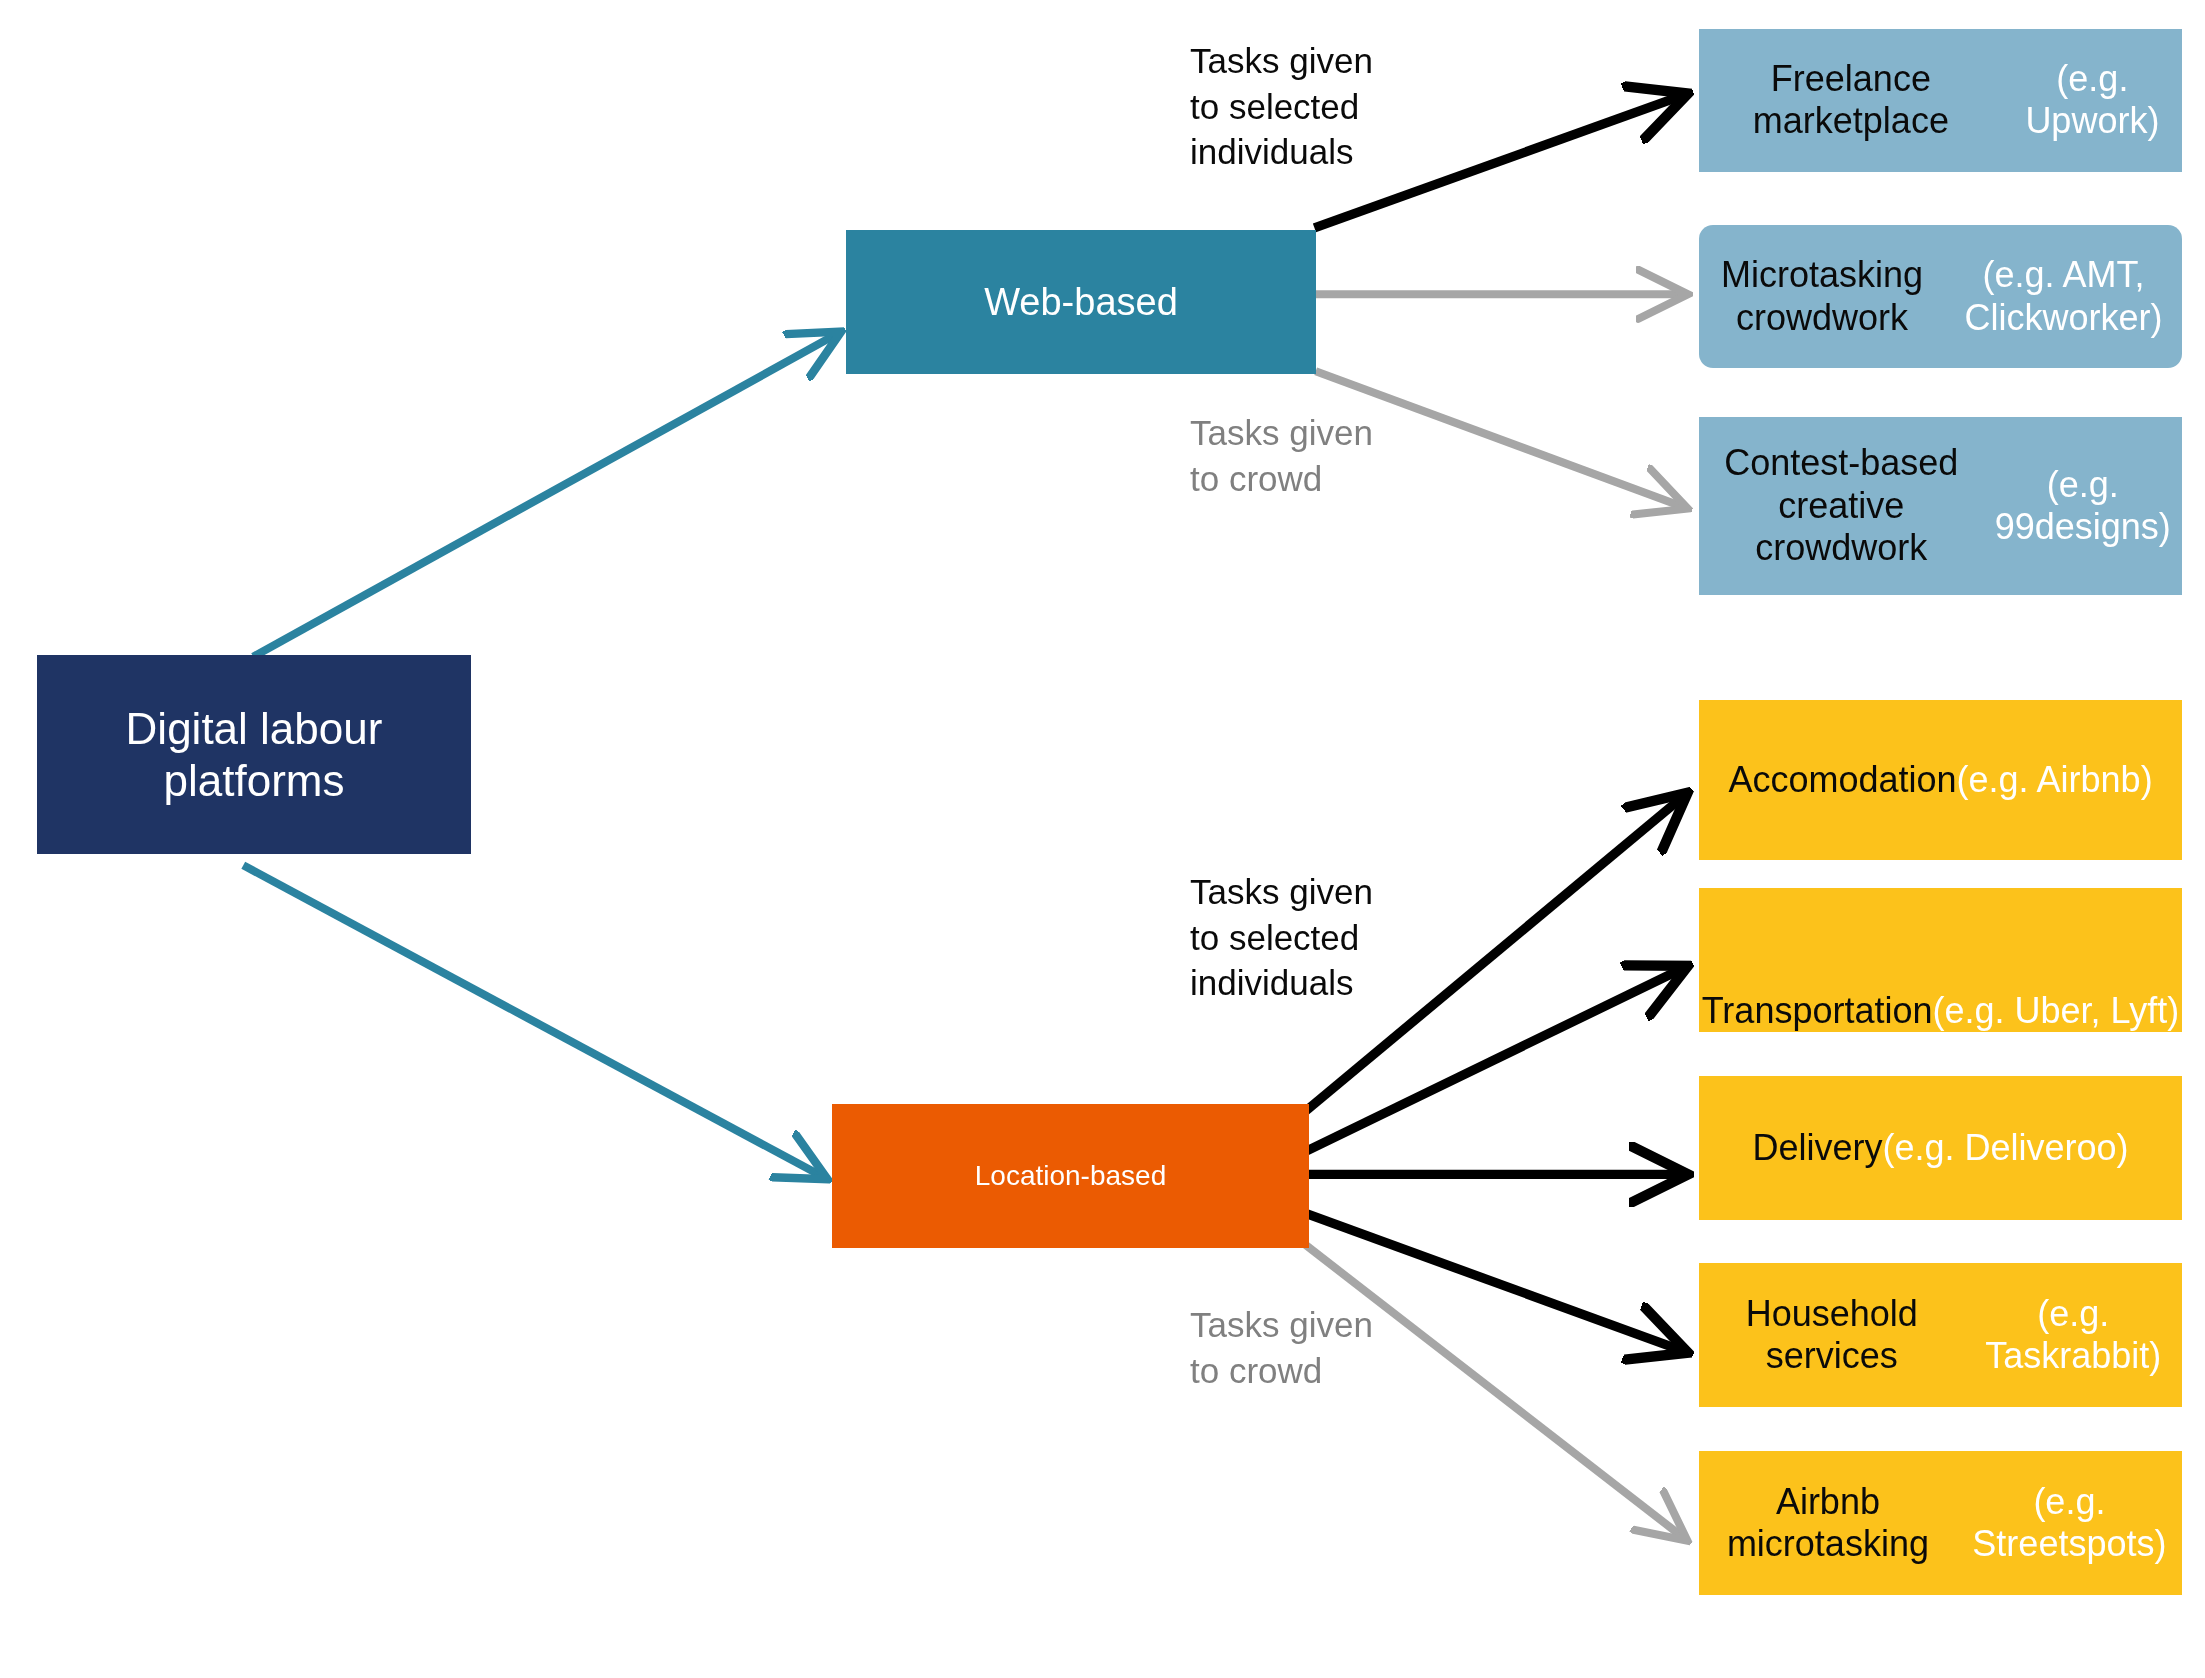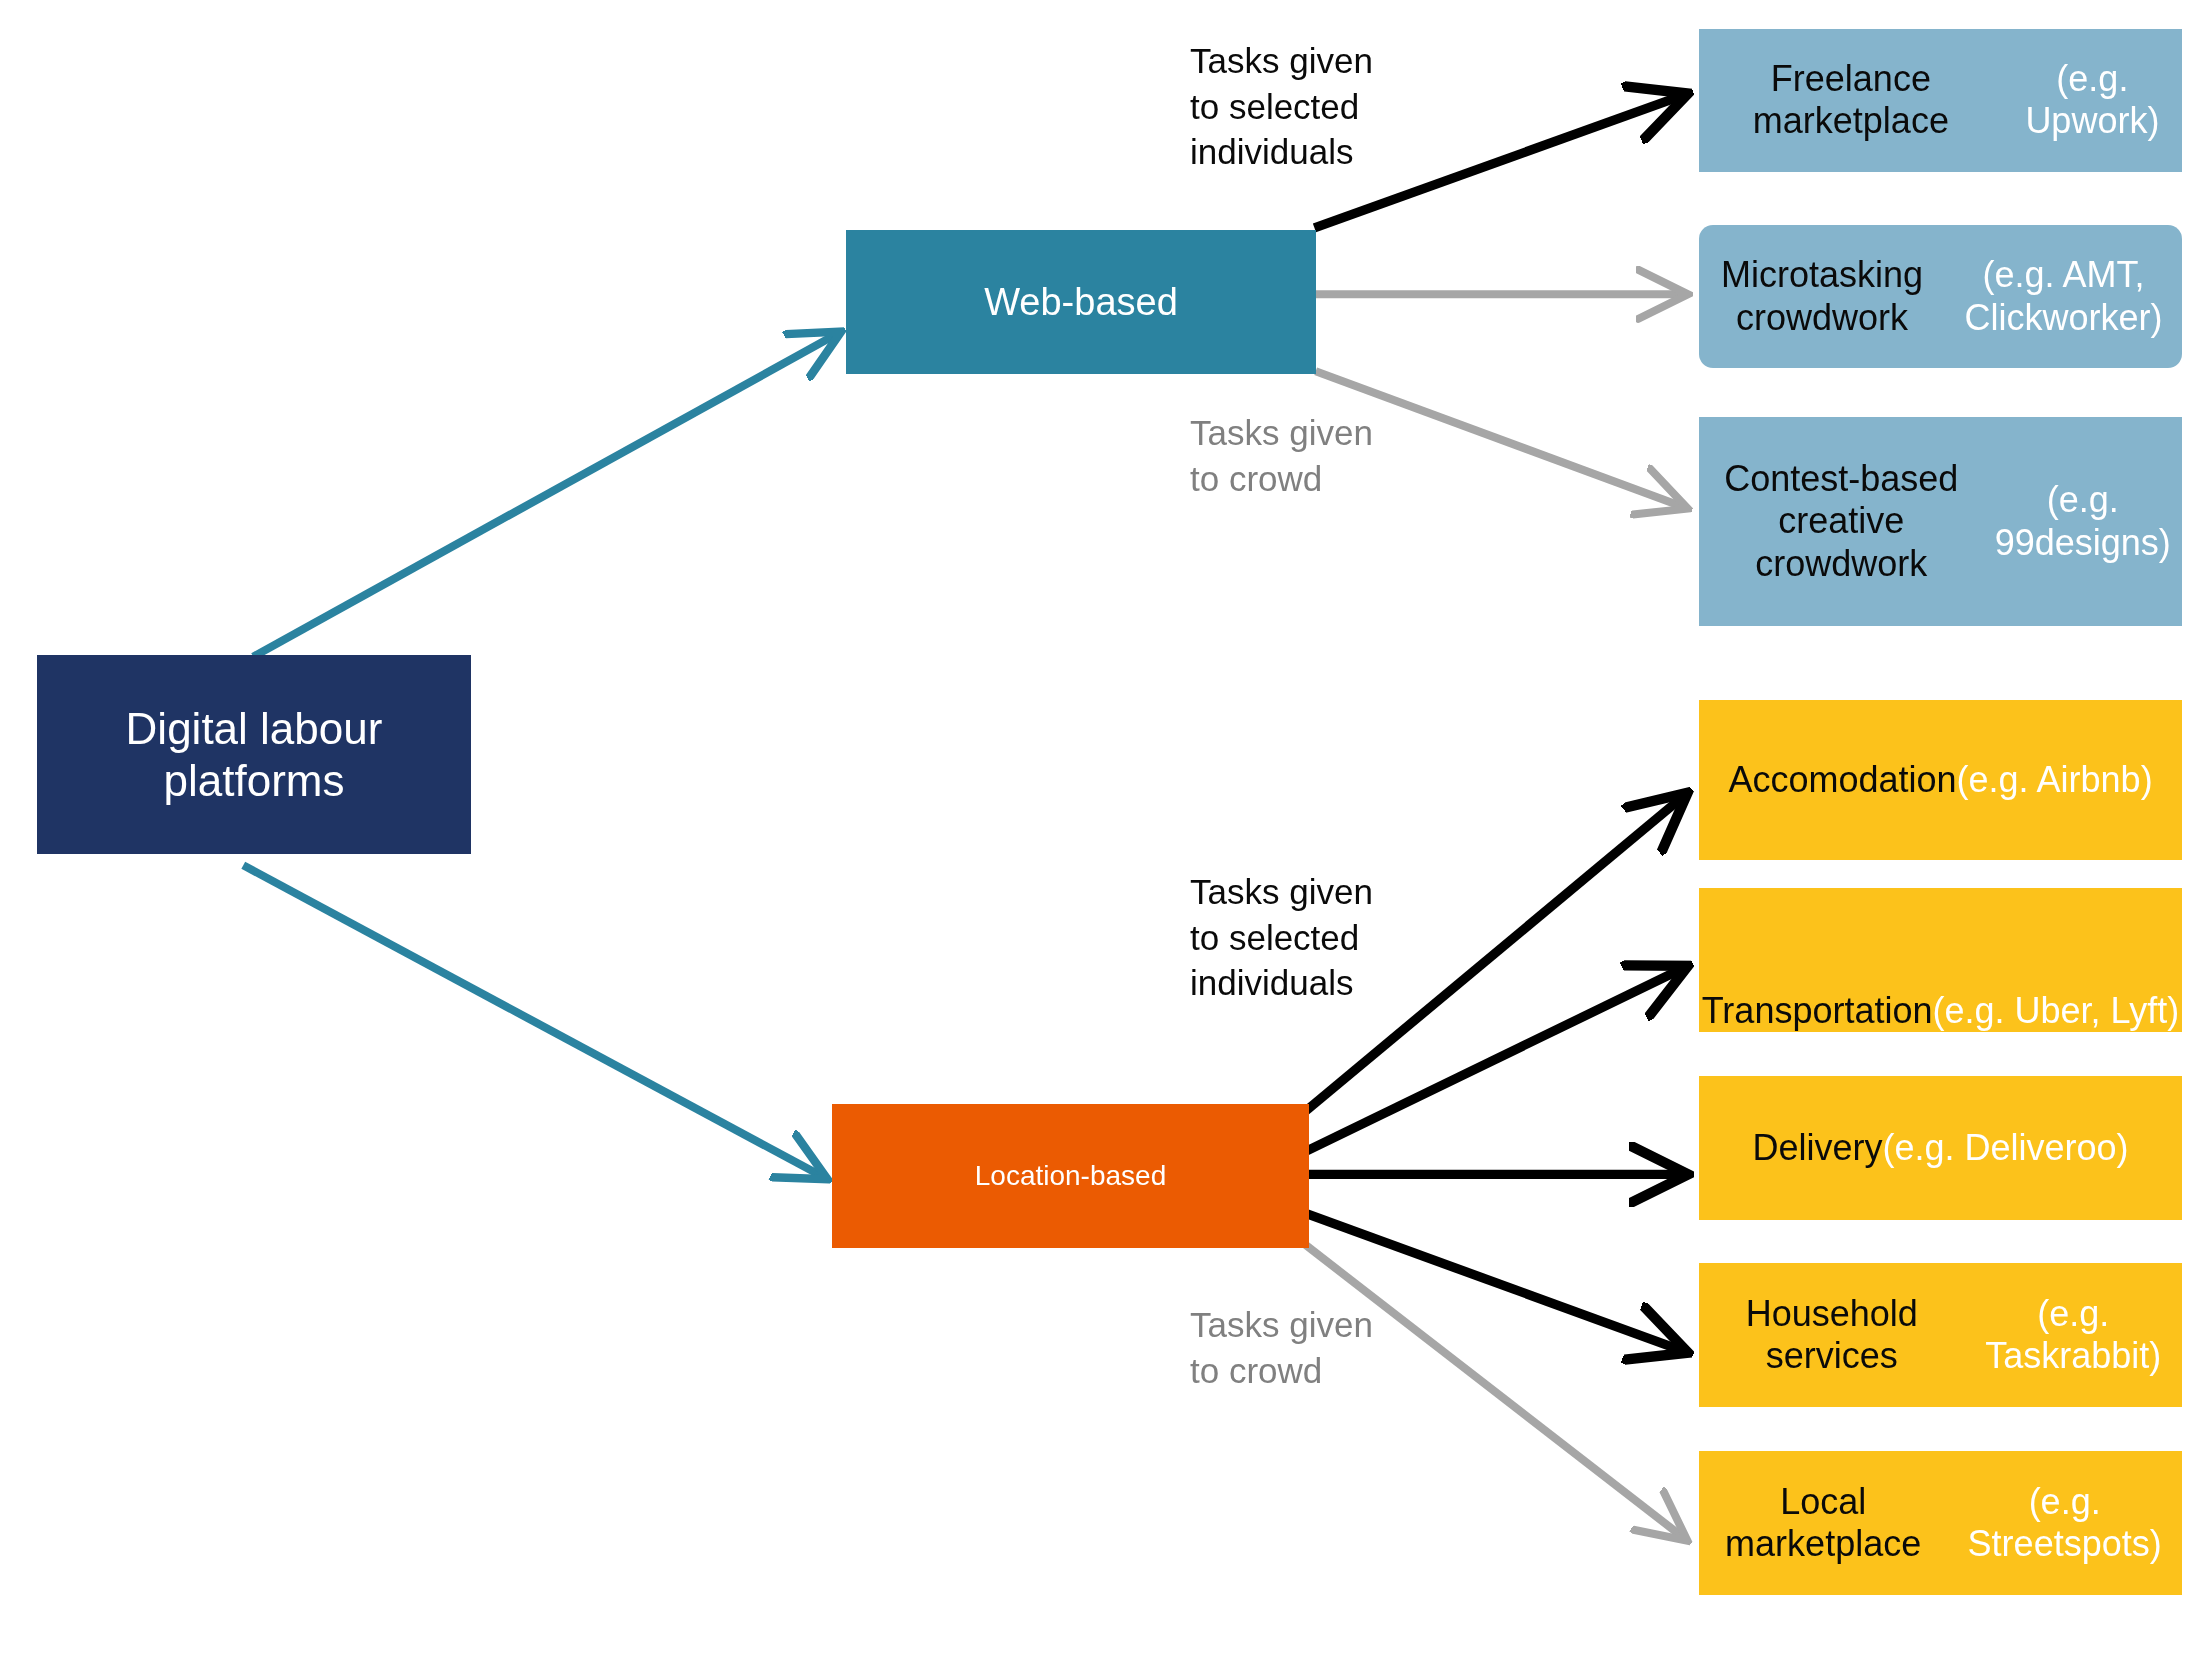--- a/index.html
+++ b/index.html
@@ -70,21 +70,21 @@
     left: 1699px;
     width: 483px;
   }
   .leaf .title { color: #0a0a0a; font-size: 36px; }
   .leaf .eg    { color: #ffffff; font-size: 36px; }
   .leaf.blue   { background: #85B4CC; }
   .leaf.yellow { background: #FCC21B; }
 
   #leaf-freelance      { top: 28.6px;   height: 143px; }
   #leaf-microtasking   { top: 225px;  height: 143px; border-radius: 14px; }
-  #leaf-contest        { top: 417px;  height: 209px; }
+  #leaf-contest        { top: 417px;  height: 178px; }
 
   #leaf-accommodation  { top: 700px; height: 160px; }
   #leaf-transportation { top: 888px; height: 144px; align-items: flex-end; }
   #leaf-delivery       { top: 1076px; height: 144px; }
   #leaf-household      { top: 1263px; height: 144px; }
   #leaf-local          { top: 1451px; height: 144px; }
 
   
   .edge-label {
     position: absolute;
@@ -204,18 +204,18 @@
     <span class="title">Household services</span>
     <span class="eg">(e.g. Taskrabbit)</span>
   </div>
 
   <div class="node leaf yellow" id="leaf-delivery">
     <span class="title">Delivery</span>
     <span class="eg">(e.g. Deliveroo)</span>
   </div>
 
   <div class="node leaf yellow" id="leaf-local">
-    <span class="title">Local marketplace</span>
+    <span class="title">Airbnb microtasking</span>
     <span class="eg">(e.g. Streetspots)</span>
   </div>
 
 </div>
 
 
 </body></html>

